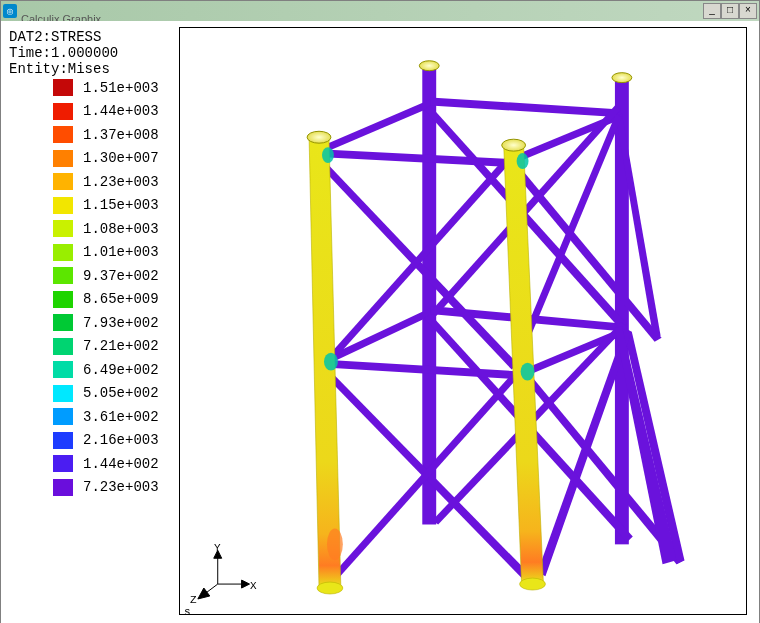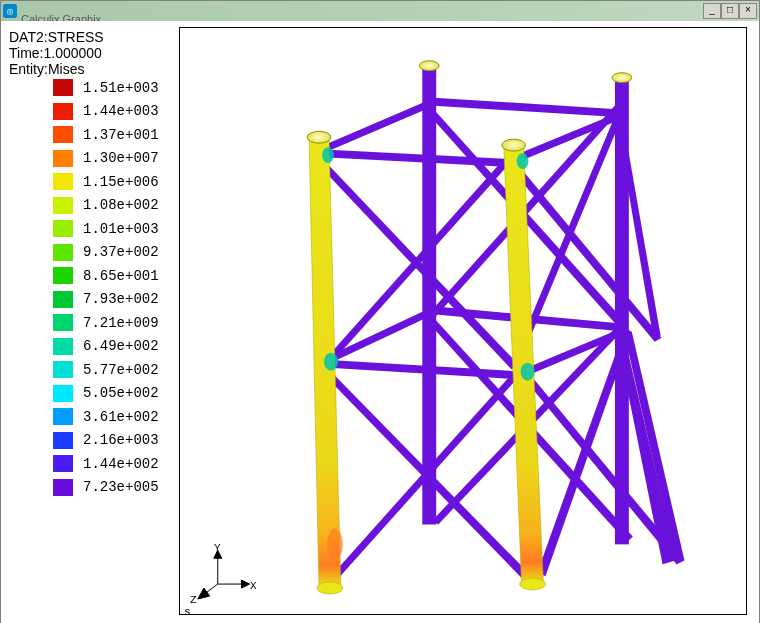--- a/index.html
+++ b/index.html
@@ -47,21 +47,21 @@
     position: relative;
   }
   .left-panel {
     width: 178px;
     padding: 8px 6px 6px 8px;
     font-size: 14px;
     line-height: 1.15;
     color: #000;
     white-space: nowrap;
   }
-  .dataset-info div { font-family: Liberation Sans, sans-serif; }
+  .dataset-info div { font-family: Liberation Mono, monospace; }
   .minmax { margin-top: 14px; margin-bottom: 6px; }
   .legend { margin-top: 2px; }
   .legend-row {
     display: flex; align-items: center;
     margin-bottom: 6.5px;
     padding-left: 44px;
   }
   .swatch {
     width: 20px; height: 17px;
     margin-right: 10px;
@@ -109,81 +109,81 @@
           <div class="legend-row">
             <div class="swatch" style="background: rgb(196, 8, 8);"></div>
             <span class="legend-label">1.51e+003</span>
           </div>
           <div class="legend-row">
             <div class="swatch" style="background: rgb(239, 28, 0);"></div>
             <span class="legend-label">1.44e+003</span>
           </div>
           <div class="legend-row">
             <div class="swatch" style="background: rgb(255, 77, 0);"></div>
-            <span class="legend-label">1.37e+001</span>
+            <span class="legend-label">1.37e+008</span>
           </div>
           <div class="legend-row">
             <div class="swatch" style="background: rgb(255, 128, 0);"></div>
             <span class="legend-label">1.30e+007</span>
           </div>
           <div class="legend-row">
+            <div class="swatch" style="background: rgb(255, 179, 0);"></div>
+            <span class="legend-label">1.23e+003</span>
+          </div>
+          <div class="legend-row">
             <div class="swatch" style="background: rgb(242, 230, 0);"></div>
-            <span class="legend-label">1.15e+006</span>
+            <span class="legend-label">1.15e+003</span>
           </div>
           <div class="legend-row">
             <div class="swatch" style="background: rgb(201, 241, 0);"></div>
-            <span class="legend-label">1.08e+002</span>
+            <span class="legend-label">1.08e+003</span>
           </div>
           <div class="legend-row">
             <div class="swatch" style="background: rgb(153, 238, 0);"></div>
             <span class="legend-label">1.01e+003</span>
           </div>
           <div class="legend-row">
             <div class="swatch" style="background: rgb(92, 230, 0);"></div>
             <span class="legend-label">9.37e+002</span>
           </div>
           <div class="legend-row">
             <div class="swatch" style="background: rgb(30, 212, 0);"></div>
-            <span class="legend-label">8.65e+001</span>
+            <span class="legend-label">8.65e+009</span>
           </div>
           <div class="legend-row">
             <div class="swatch" style="background: rgb(0, 201, 52);"></div>
             <span class="legend-label">7.93e+002</span>
           </div>
           <div class="legend-row">
             <div class="swatch" style="background: rgb(0, 212, 113);"></div>
-            <span class="legend-label">7.21e+009</span>
+            <span class="legend-label">7.21e+002</span>
           </div>
           <div class="legend-row">
             <div class="swatch" style="background: rgb(0, 220, 166);"></div>
             <span class="legend-label">6.49e+002</span>
           </div>
           <div class="legend-row">
-            <div class="swatch" style="background: rgb(0, 225, 212);"></div>
-            <span class="legend-label">5.77e+002</span>
-          </div>
-          <div class="legend-row">
             <div class="swatch" style="background: rgb(0, 232, 255);"></div>
             <span class="legend-label">5.05e+002</span>
           </div>
           <div class="legend-row">
             <div class="swatch" style="background: rgb(0, 156, 255);"></div>
             <span class="legend-label">3.61e+002</span>
           </div>
           <div class="legend-row">
             <div class="swatch" style="background: rgb(29, 60, 255);"></div>
             <span class="legend-label">2.16e+003</span>
           </div>
           <div class="legend-row">
             <div class="swatch" style="background: rgb(75, 29, 242);"></div>
             <span class="legend-label">1.44e+002</span>
           </div>
           <div class="legend-row">
             <div class="swatch" style="background: rgb(106, 14, 220);"></div>
-            <span class="legend-label">7.23e+005</span>
+            <span class="legend-label">7.23e+003</span>
           </div>
         </div>
     </div>
 
     <div class="viewport">
       <svg viewBox="0 0 570 590">
         <defs>
           <linearGradient id="legGrad" x1="0" y1="0" x2="0" y2="1">
             <stop offset="0%" stop-color="#e9e619"></stop>
             <stop offset="72%" stop-color="#ecd81a"></stop>

